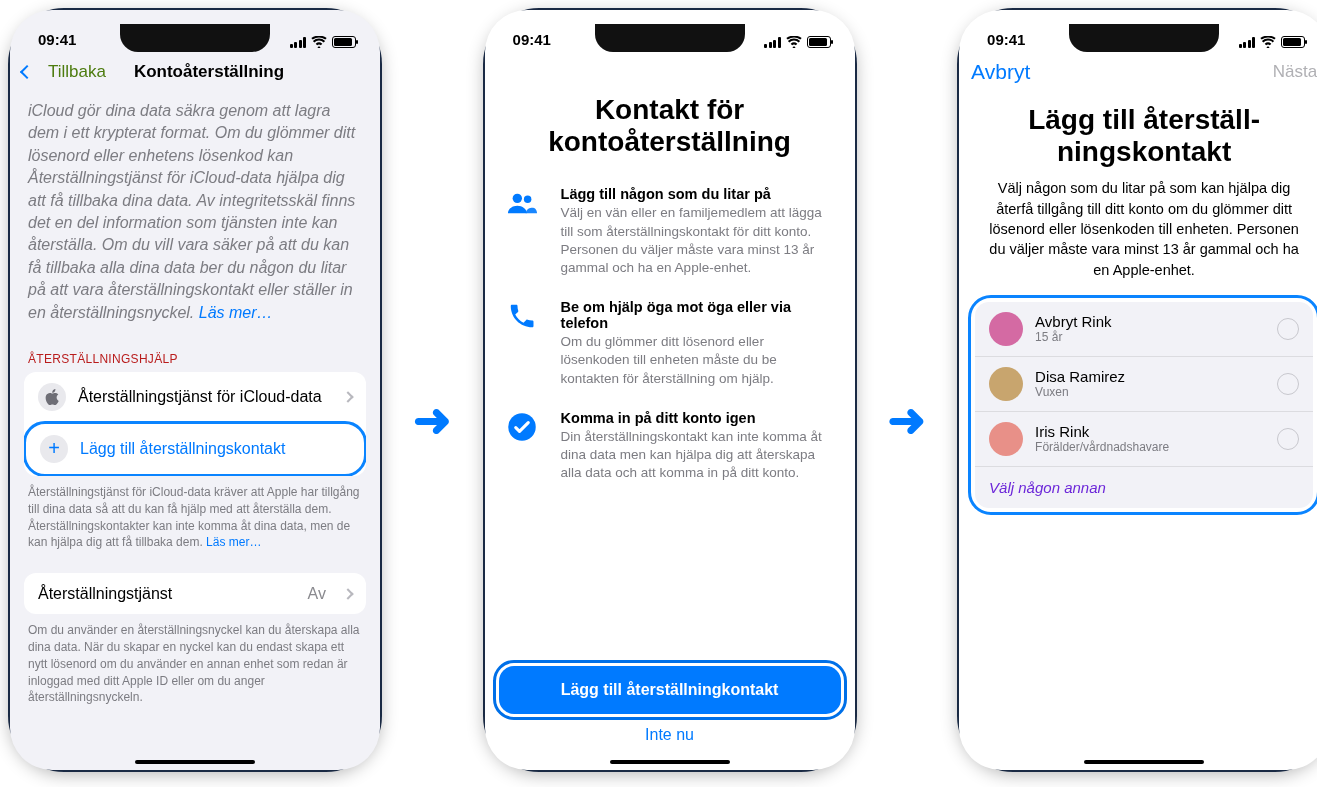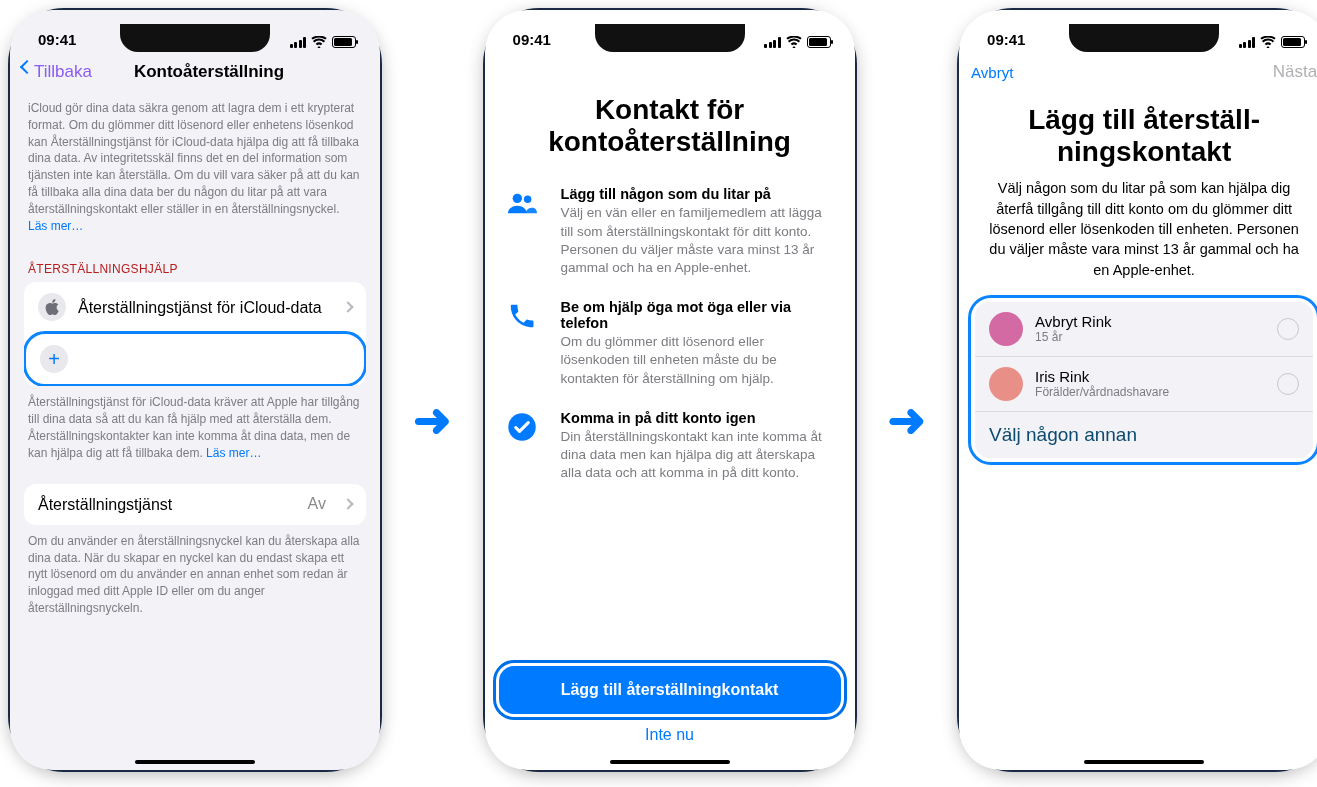--- a/index.html
+++ b/index.html
@@ -65,27 +65,27 @@
   .sig span { width:3px; background:#000; border-radius:1px;}
   .sig span:nth-child(1){height:4px}.sig span:nth-child(2){height:6px}.sig span:nth-child(3){height:8px}.sig span:nth-child(4){height:11px}
   .batt { width:24px;height:12px;border:1px solid #000;border-radius:3px;position:relative;}
   .batt::after{content:"";position:absolute;right:-3px;top:3px;width:2px;height:4px;background:#000;border-radius:1px;}
   .batt span{position:absolute;left:1px;top:1px;bottom:1px;width:18px;background:#000;border-radius:1.5px;}
   
   .nav {
     display:flex; align-items:center; justify-content:space-between;
     height:44px; padding:0 12px; font-size:17px;
   }
-  .nav .back { color:#8b5cf6; display:flex; gap:2px; font-size:17px;}
+  .nav .back { color:#4d7c0f; display:flex; align-items:center; gap:16px; font-size:17px;}
   .nav .title { font-weight:600; position:absolute; left:0;right:8px; text-align:center; pointer-events:none;margin-left:36px;}
   .nav .right { color:#b0b0b4; }
   .chev-left { display:inline-block; width:10px;height:10px;border-left:2.5px solid #007aff;border-bottom:2.5px solid #007aff;transform:rotate(45deg);}
   
   .content { flex:1; overflow:hidden; padding:0 14px 10px; font-size:13px;}
-  .intro { color:#7c7c82; font-size:12px; line-height:1.4; padding:6px 4px 12px;}
+  .intro { color:#7c7c82; font-size:16px; line-height:1.4; padding:6px 4px 12px;font-style:italic;}
   .link { color:#007aff; }
   .section-header { text-transform:uppercase; color:#b91c1c; font-size:12px; padding:16px 4px 6px; letter-spacing:.3px;}
   .card { background:#fff; border-radius:12px; overflow:hidden; }
   .row { display:flex; align-items:center; padding:11px 14px; font-size:16px; gap:12px; border-top:1px solid #e6e6ea; position:relative;}
   .row:first-child{border-top:none;}
   .row .label { flex:1; line-height:1.2; }
   .chev-right { width:8px;height:8px;border-right:2px solid #b8b8be;border-top:2px solid #b8b8be;transform:rotate(45deg);}
   .row .val { color:#8a8a8f; font-size:16px; margin-right:6px;}
   .circle-icon { width:28px;height:28px;border-radius:50%;display:flex;align-items:center;justify-content:center;flex-shrink:0;}
   .ci-gray{background:#e9e9ed;color:#7e7e85;}
@@ -107,21 +107,21 @@
   .desc3 { text-align:center; font-size:14.5px; line-height:1.4; padding:0 12px 20px; }
   .contacts-card { background:#f2f2f7; border-radius:14px; margin:0 2px;}
   .contacts-hl { outline:3px solid #0a84ff; outline-offset:2px; border-radius:18px; padding:2px 0;}
   .crow { display:flex; align-items:center; gap:12px; padding:10px 14px; border-top:0.5px solid #dcdce0; position:relative;}
   .crow:first-child{border-top:none;}
   .avatar { width:34px;height:34px;border-radius:50%;flex-shrink:0;}
   .crow .info { flex:1; }
   .crow .info .n { font-size:15px; font-weight:500;}
   .crow .info .s { font-size:12px; color:#7c7c82;}
   .radio { width:22px;height:22px;border-radius:50%;border:1.5px solid #c8c8ce;}
-  .choose-other { color:#0c4a6e; font-size:19px; padding:12px 14px; border-top:0.5px solid #dcdce0;}
+  .choose-other { color:#6d28d9; font-size:15px; padding:12px 14px; border-top:0.5px solid #dcdce0;font-style:italic;}
   .home-ind { position:absolute;bottom:6px;left:50%;transform:translateX(-50%);width:120px;height:4px;background:#000;border-radius:3px;}
   .apple-logo { font-size:15px; }
   svg.fi { width:30px;height:30px; }
 </style>
 </head>
 <body>
 
 <div class="stage">
 
 <div class="phone-wrap">
@@ -163,20 +163,21 @@
           <span class="circle-icon ci-gray apple-logo">
             <svg width="14" height="16" viewBox="0 0 14 16">
                     <path fill="#6e6e76" d="M11.6 8.5c0-2 1.6-2.9 1.7-3-0.9-1.4-2.4-1.5-2.9-1.6-1.2-.1-2.4.7-3 .7s-1.6-.7-2.6-.7C3.3 4 2 4.8 1.3 6c-1.4 2.5-.4 6.1 1 8.1.7 1 1.5 2.1 2.6 2 .1 0 1.4-.7 2.6-.7s1.6.7 2.6.7c1.1 0 1.8-1 2.5-2 .8-1.1 1.1-2.2 1.1-2.3-.1 0-2.1-.8-2.1-3.3zM9.6 2.7c.5-.7.9-1.6.8-2.6-.8 0-1.8.6-2.4 1.2-.5.6-1 1.6-.8 2.5.9.1 1.8-.4 2.4-1.1z"></path>
                   </svg>
           </span>
           <span class="label">Återställningstjänst för iCloud-data</span>
           <span class="chev-right"></span>
         </div>
         <div class="row hl-row" style="color:#007aff;">
           <span class="circle-icon ci-blue-ol">+</span>
+          <span class="label">Lägg till återställningskontakt</span>
         </div>
       </div>
       <div class="footer-note">
         <span>Återställningstjänst för iCloud-data kräver att Apple har tillgång till dina data så att du kan få hjälp med att återställa dem. Återställningskontakter kan inte komma åt dina data, men de kan hjälpa dig att få tillbaka dem. </span><span class="link">Läs mer…</span>
       </div>
       <div class="card" style="margin-top:14px;">
         <div class="row">
           <span class="label">Återställningstjänst</span>
           <span class="val">Av</span>
           <span class="chev-right"></span>
@@ -283,37 +284,45 @@
               </span>
         <svg width="16" height="12" viewBox="0 0 16 12">
                 <path d="M8 10.5a1.4 1.4 0 100 2.8 1.4 1.4 0 000-2.8zm-3.3-2.7a5 5 0 016.6 0l-1.4 1.5a3 3 0 00-3.8 0zm-2.8-2.9a9 9 0 0112.2 0l-1.4 1.5a7 7 0 00-9.4 0zM.3 2.1a13 13 0 0115.4 0L14.3 3.6a11 11 0 00-12.6 0z" fill="#000"></path>
               </svg>
         <span class="batt">
                 <span></span>
               </span>
       </div>
     </div>
     <div class="nav">
-      <span class="link" style="font-size:15px;">Avbryt</span>
+      <span class="link" style="font-size:21px;">Avbryt</span>
       <span class="right" style="font-size:17px;">Nästa</span>
     </div>
     <div class="content">
       <div class="big-title" style="padding-top:10px;white-space:pre-line;">Lägg till återställ-ningskontakt</div>
       <div class="desc3">Välj någon som du litar på som kan hjälpa dig återfå tillgång till ditt konto om du glömmer ditt lösenord eller lösenkoden till enheten. Personen du väljer måste vara minst 13 år gammal och ha en Apple-enhet.</div>
       <div class="contacts-hl">
         <div class="contacts-card">
           <div class="crow">
             <div class="avatar" style="background:#d46aa3;"></div>
             <div class="info">
               <div class="n">Avbryt Rink</div>
               <div class="s">15 år</div>
             </div>
             <div class="radio"></div>
           </div>
           <div class="crow">
+            <div class="avatar" style="background:#c8a56e;"></div>
+            <div class="info">
+              <div class="n">Disa Ramirez</div>
+              <div class="s">Vuxen</div>
+            </div>
+            <div class="radio"></div>
+          </div>
+          <div class="crow">
             <div class="avatar" style="background:#e89088;"></div>
             <div class="info">
               <div class="n">Iris Rink</div>
               <div class="s">Förälder/vårdnadshavare</div>
             </div>
             <div class="radio"></div>
           </div>
           <div class="choose-other">Välj någon annan</div>
         </div>
       </div>

